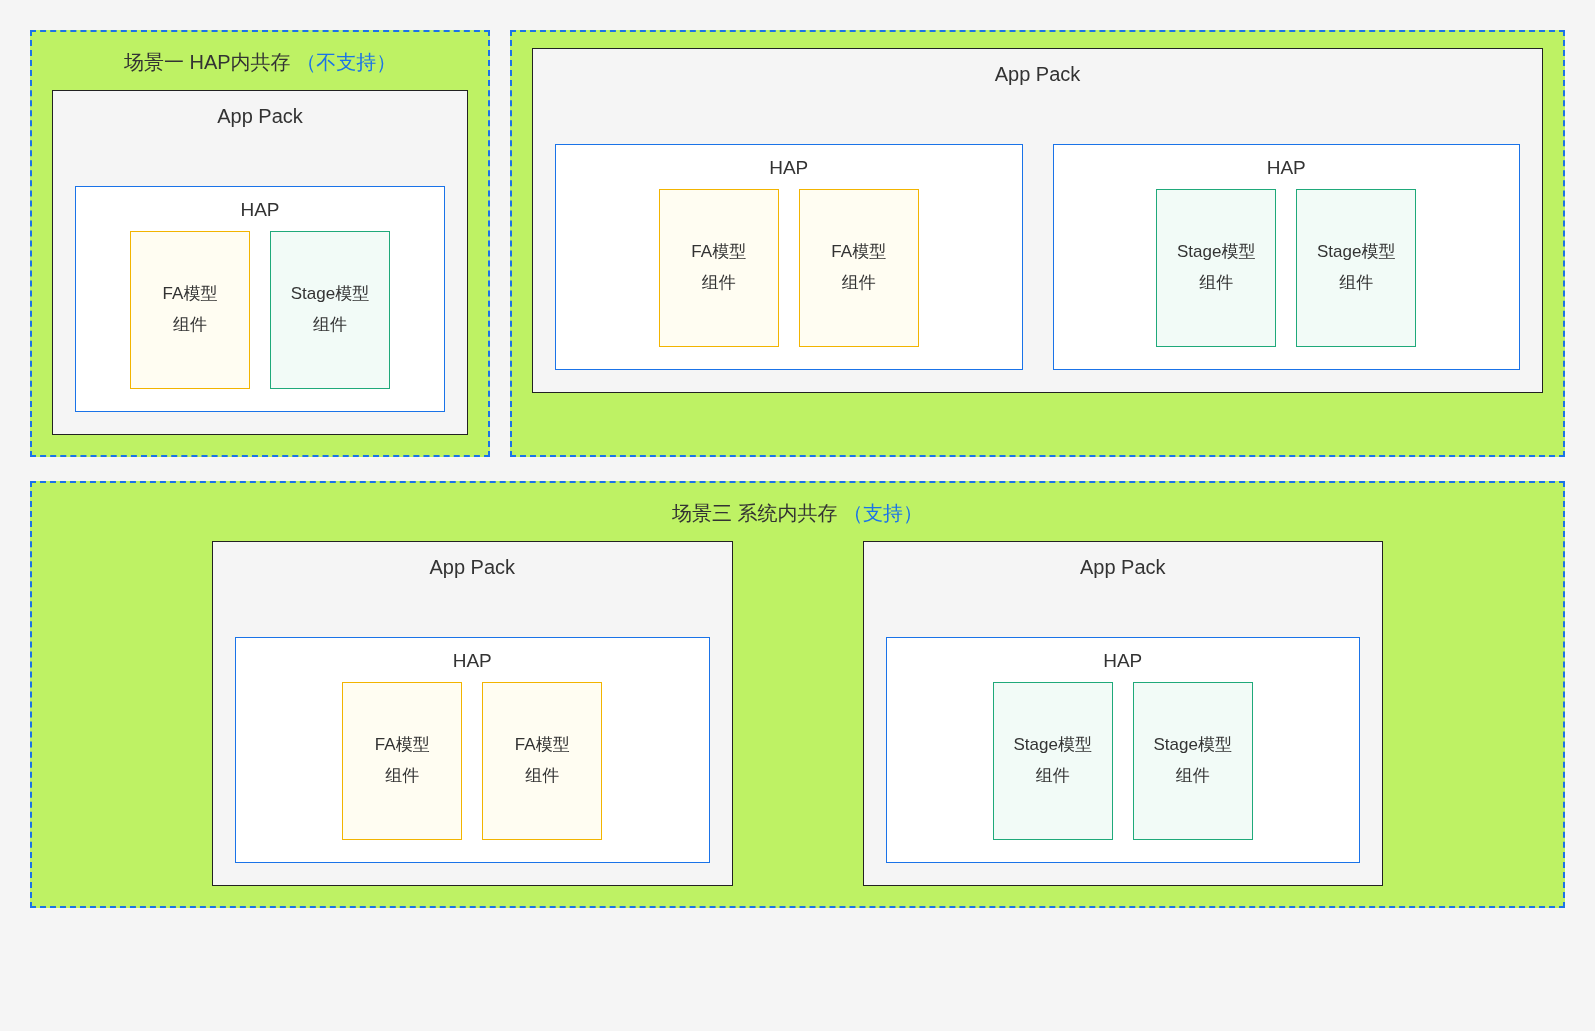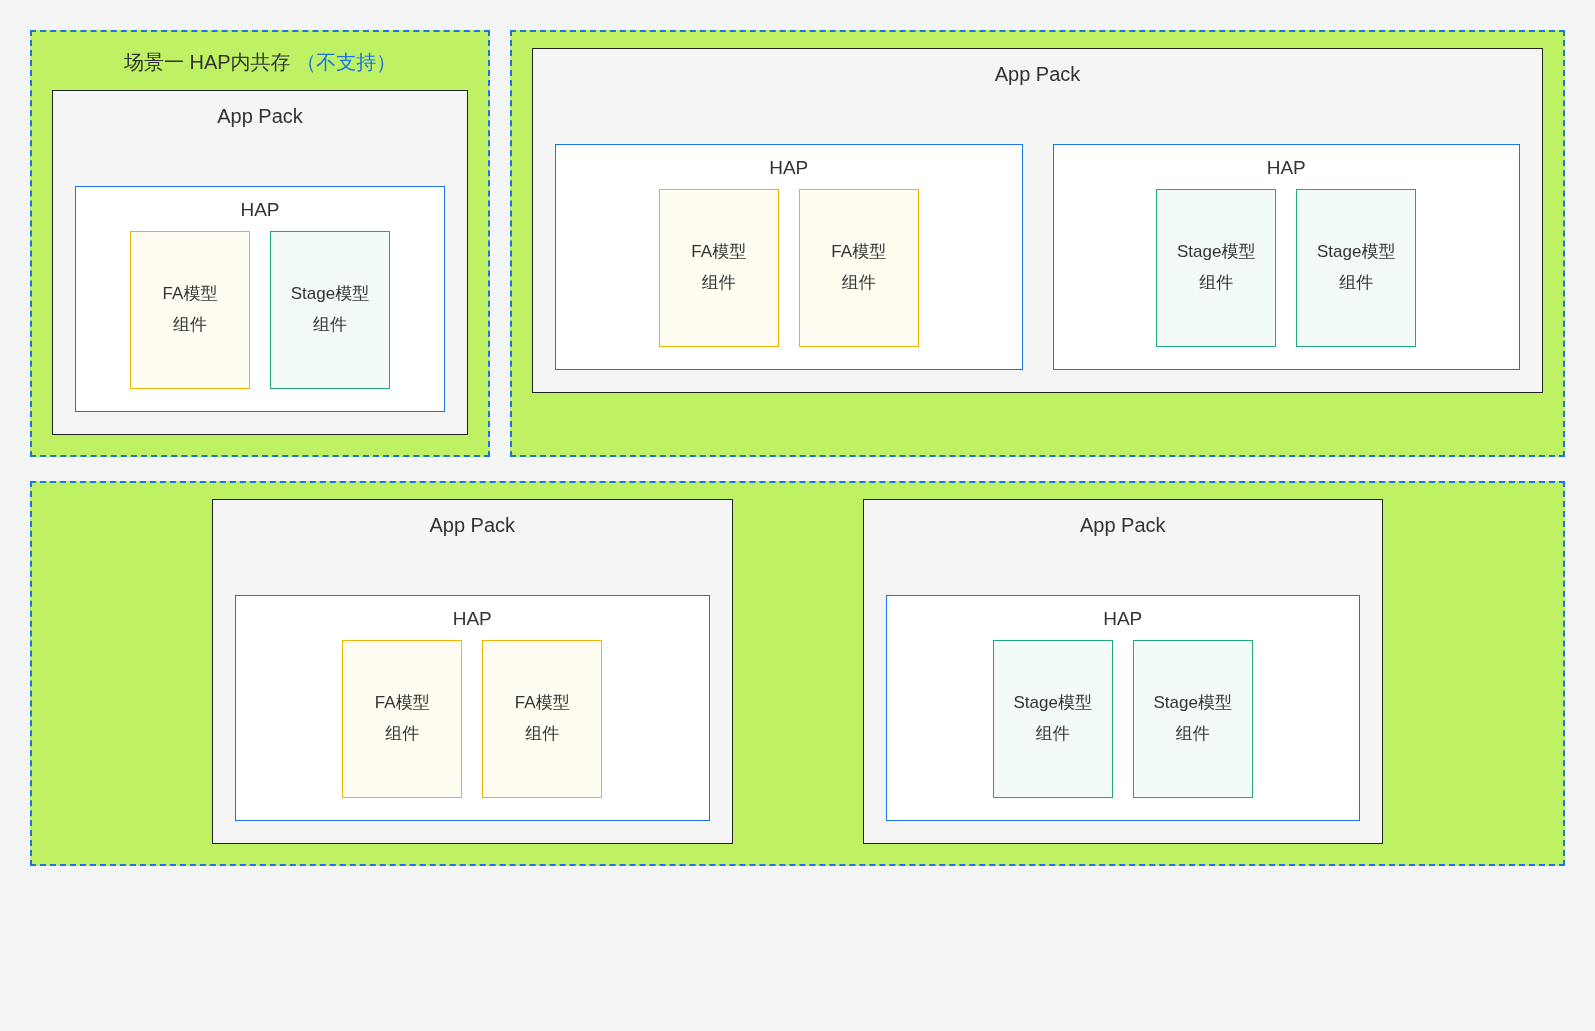--- a/index.html
+++ b/index.html
@@ -160,20 +160,24 @@
               </div>
             </div>
           </div>
         </div>
       </div>
     </div>
 
   </div>
 
   <div class="scenario scenario3">
+    <div class="scenario-title">
+      <span>场景三 系统内共存</span>
+      <span class="note">（支持）</span>
+    </div>
     <div class="packs-row" style="gap:130px; padding:0 160px;">
       <div class="app-pack" style="flex:1;">
         <div class="app-pack-label">App Pack</div>
         <div class="haps-row">
           <div class="hap" style="width:100%;">
             <div class="hap-label">HAP</div>
             <div class="comps-row">
               <div class="comp fa">
                 <span>FA模型</span>
                 <span>组件</span>

